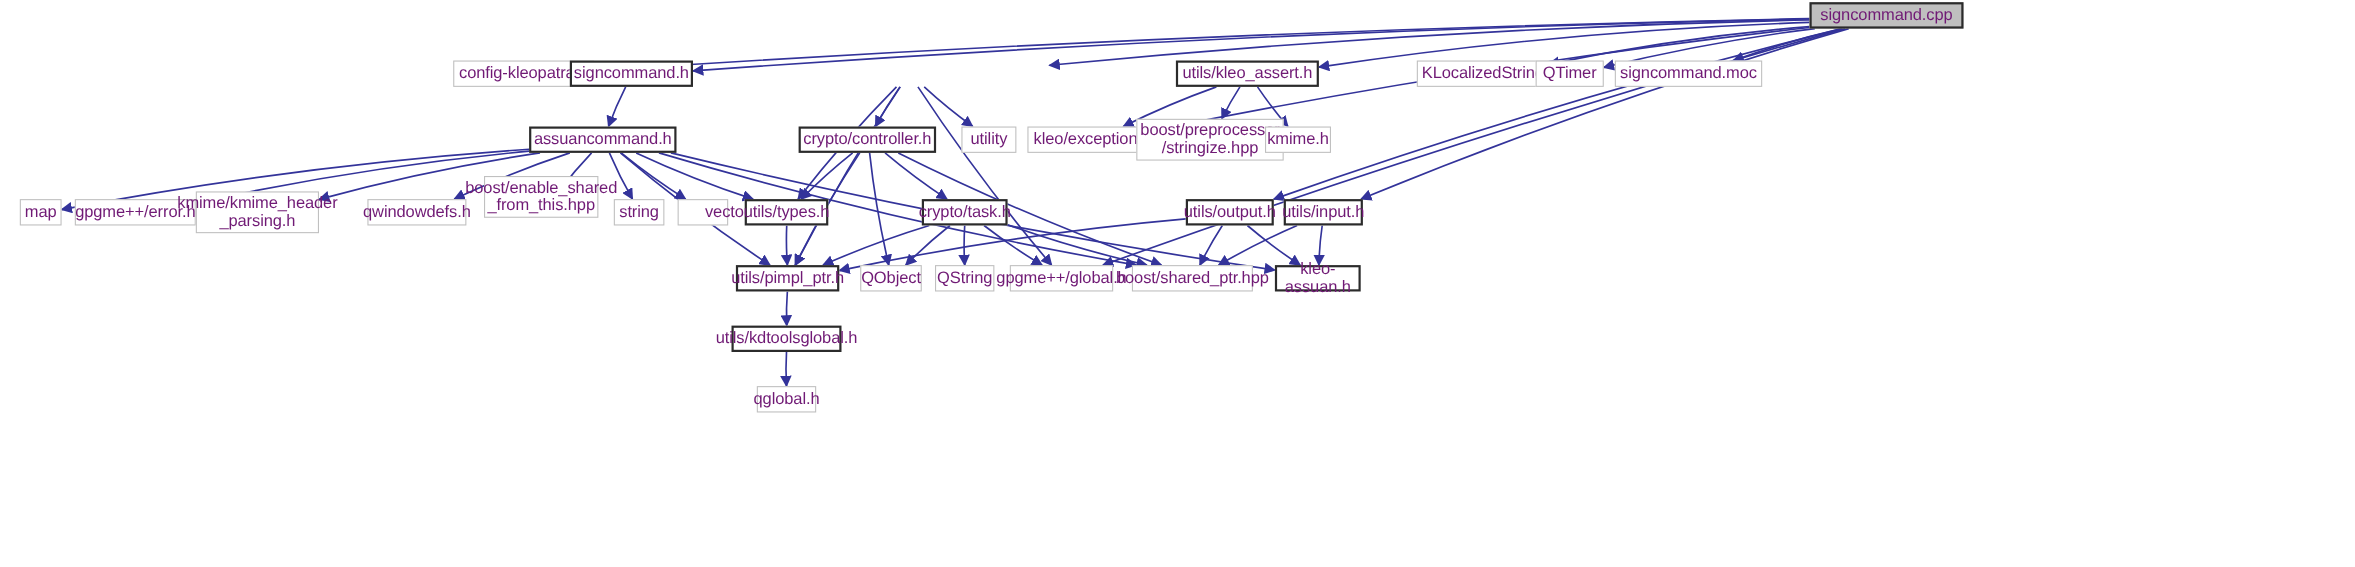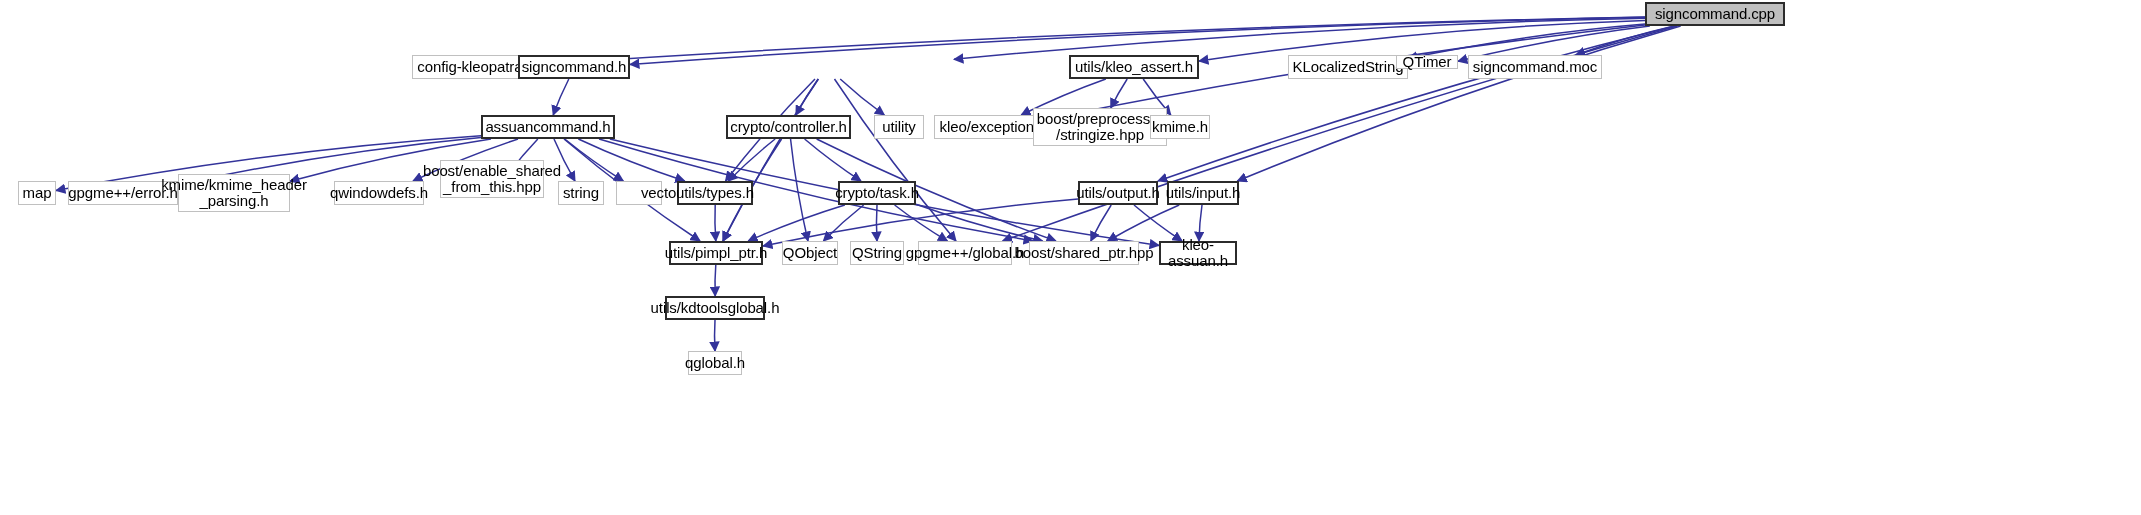--- a/index.html
+++ b/index.html
@@ -24,21 +24,21 @@
   }
   .node {
     position: absolute;
     box-sizing: border-box;
     display: flex;
     align-items: center;
     justify-content: center;
     text-align: center;
     background: #ffffff;
     border: 1px solid #c0c0c0;
-    color: #000000;
+    color: #701a75;
     font-size: 15px;
     line-height: 16px;
     letter-spacing: -0.1px;
     white-space: pre-line;
     z-index: 3;
   }
   .node.bold {
     border: 2px solid #2b2b2b;
   }
   .node.root {
@@ -104,21 +104,21 @@
       <path d="M1179.2,205 Q1142.42,220.858 1107.8,241" fill="none" stroke="#33339a" stroke-width="1.5" marker-end="url(#arw)"></path>
       <path d="M1202,205 Q1199.42,222.91 1199,241" fill="none" stroke="#33339a" stroke-width="1.5" marker-end="url(#arw)"></path>
       <path d="M715.7818181818182,265 Q714.57,280.4830909090909 715.2181818181818,296" fill="none" stroke="#33339a" stroke-width="1.5" marker-end="url(#arw)"></path>
       <path d="M715,320 Q714.07,335.5 715,351" fill="none" stroke="#33339a" stroke-width="1.5" marker-end="url(#arw)"></path>
     </svg>
 <div class="node root" style="left: 1645px; top: 2px; width: 140px; height: 24px;">signcommand.cpp</div>
     <div class="node " style="left: 412px; top: 55px; width: 128px; height: 24px;">config-kleopatra.h</div>
     <div class="node bold" style="left: 518px; top: 55px; width: 112px; height: 24px;">signcommand.h</div>
     <div class="node bold" style="left: 1069px; top: 55px; width: 130px; height: 24px;">utils/kleo_assert.h</div>
     <div class="node " style="left: 1288px; top: 55px; width: 120px; height: 24px;">KLocalizedString</div>
-    <div class="node " style="left: 1396px; top: 55px; width: 62px; height: 14px;">QTimer</div>
+    <div class="node " style="left: 1396px; top: 55px; width: 62px; height: 24px;">QTimer</div>
     <div class="node " style="left: 1468px; top: 55px; width: 134px; height: 24px;">signcommand.moc</div>
     <div class="node bold" style="left: 481px; top: 115px; width: 134px; height: 24px;">assuancommand.h</div>
     <div class="node bold" style="left: 726px; top: 115px; width: 125px; height: 24px;">crypto/controller.h</div>
     <div class="node " style="left: 874px; top: 115px; width: 50px; height: 24px;">utility</div>
     <div class="node " style="left: 934px; top: 115px; width: 118px; height: 24px;">kleo/exception.h</div>
     <div class="node " style="left: 1033px; top: 108px; width: 134px; height: 38px;">boost/preprocessor
 /stringize.hpp</div>
     <div class="node " style="left: 1150px; top: 115px; width: 60px; height: 24px;">kmime.h</div>
     <div class="node " style="left: 18px; top: 181px; width: 38px; height: 24px;">map</div>
     <div class="node " style="left: 68px; top: 181px; width: 110px; height: 24px;">gpgme++/error.h</div>

